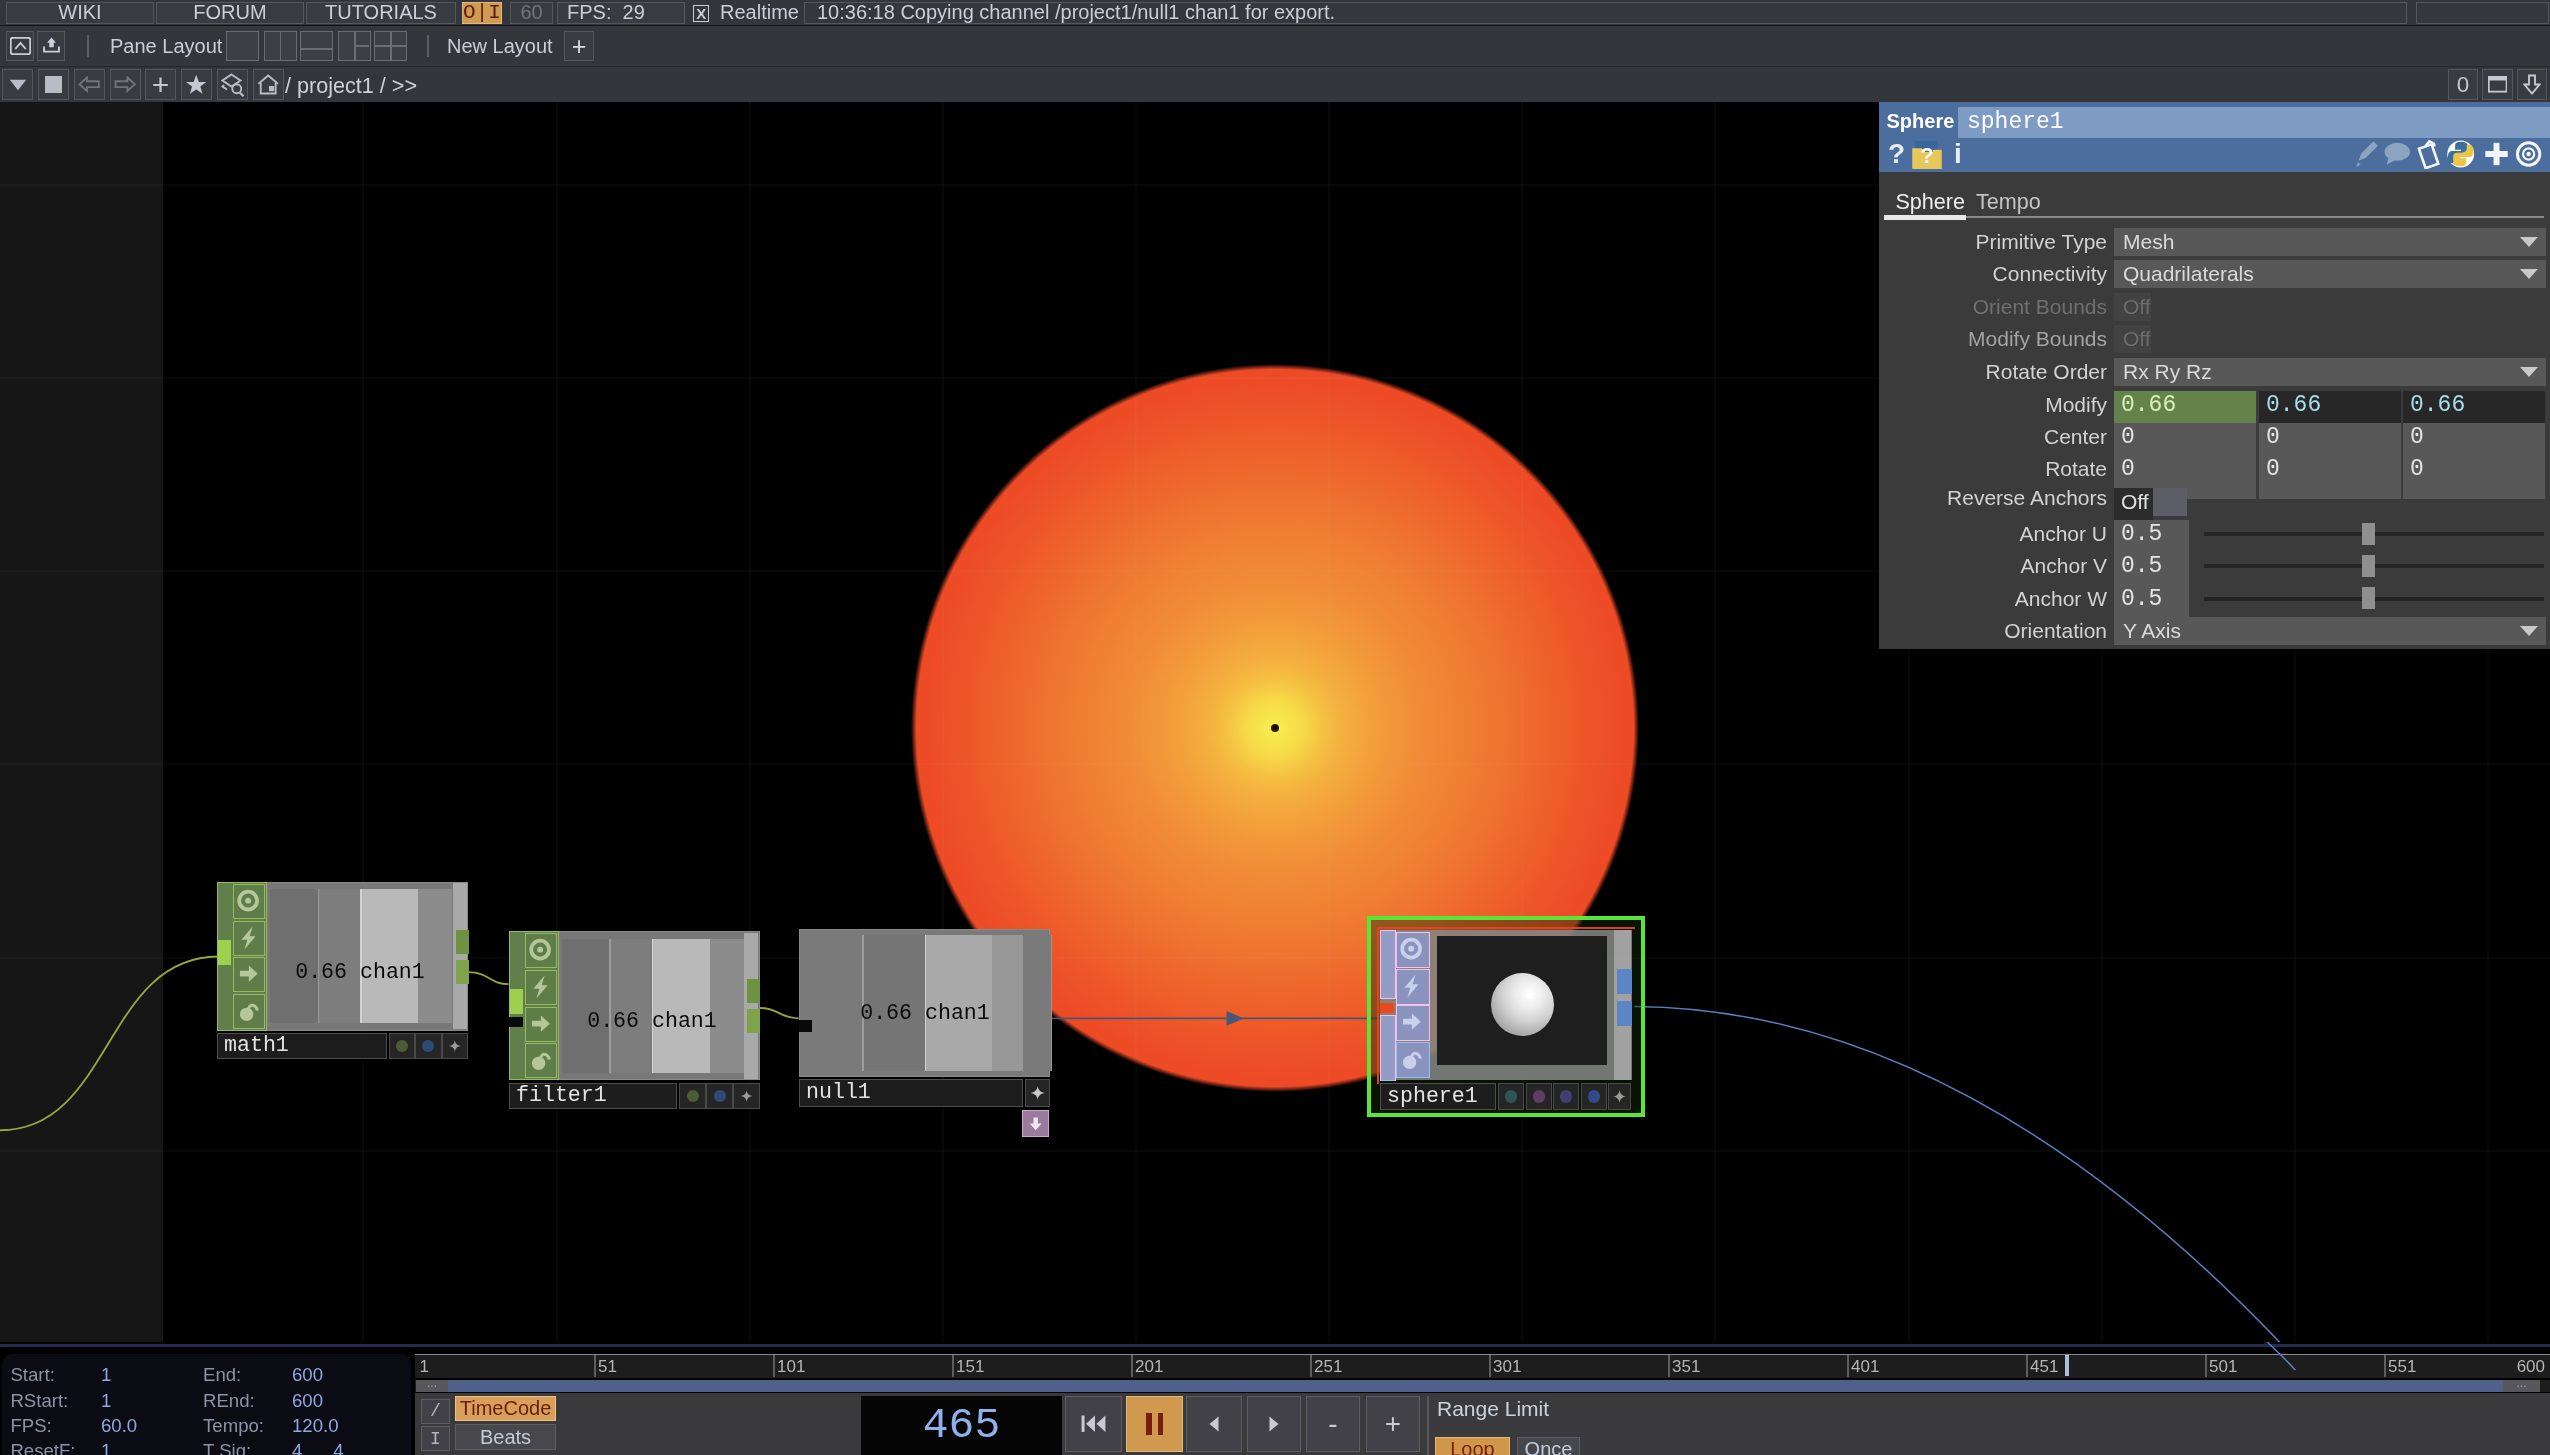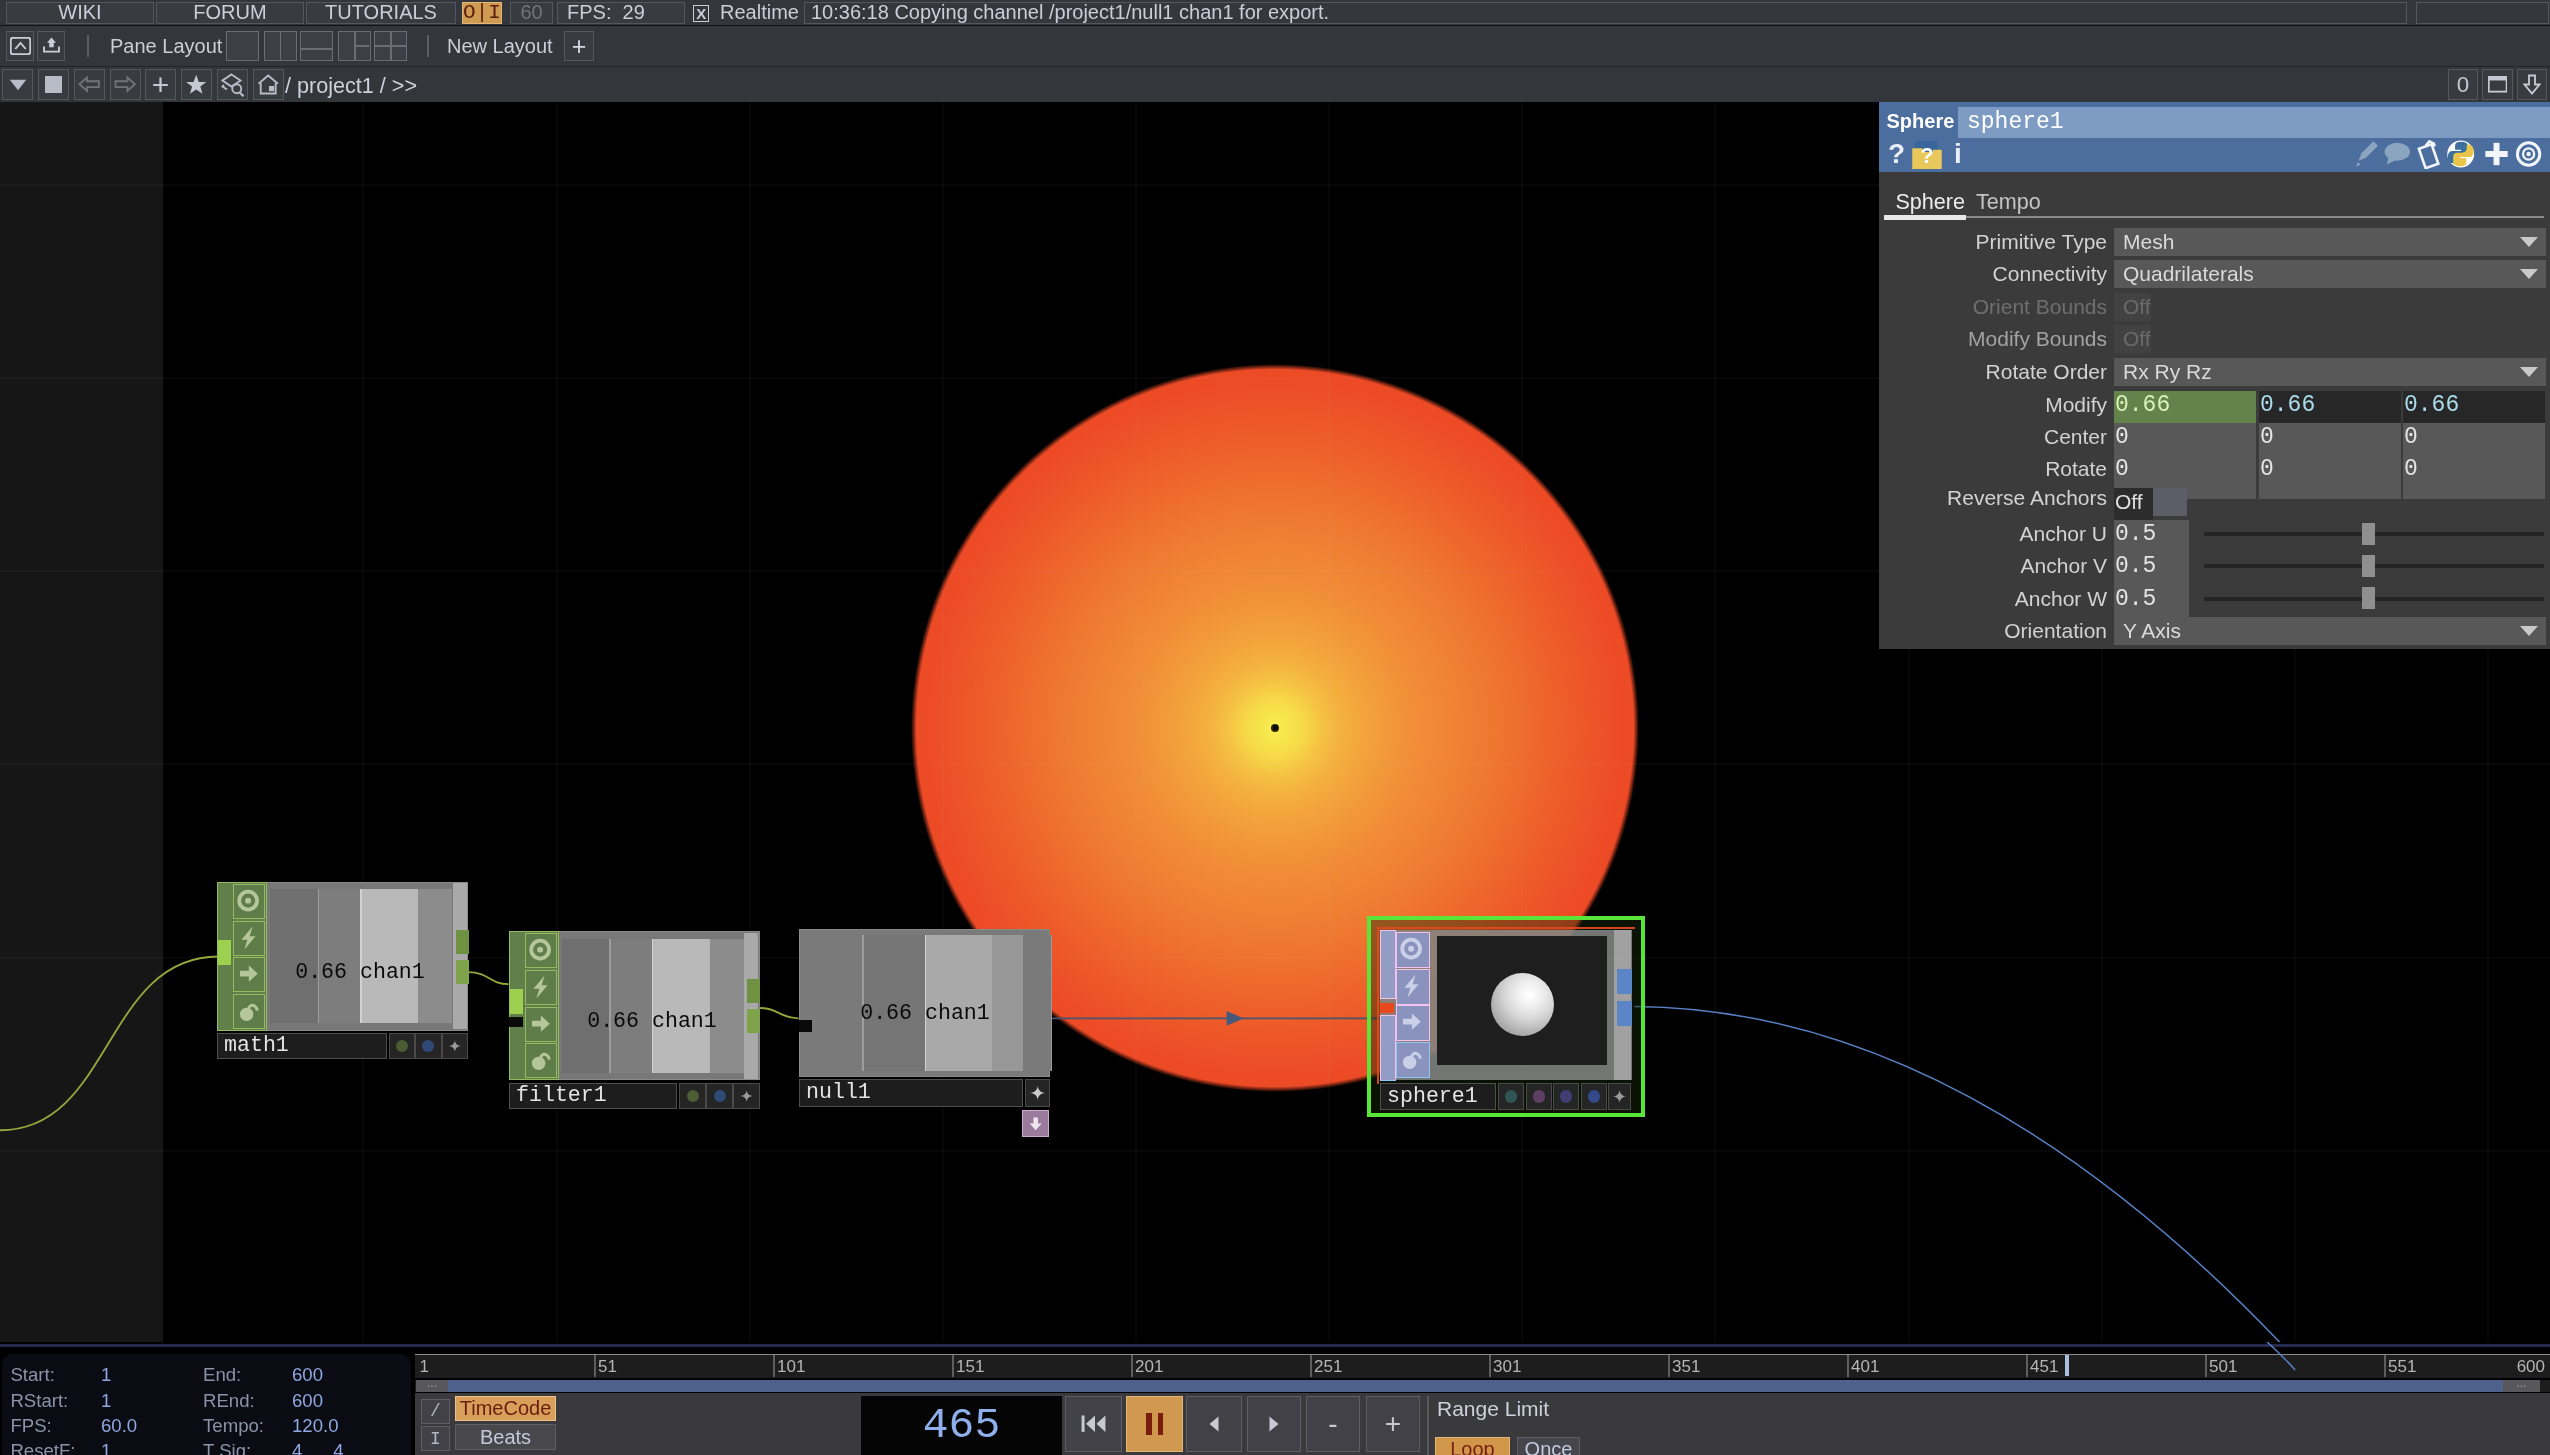--- a/index.html
+++ b/index.html
@@ -12,21 +12,21 @@
   .mbtn{position:absolute;background:#383c41;border:1.5px solid #54585e;box-sizing:border-box;
         display:flex;align-items:center;justify-content:center;font-size:20px;color:#c9ced8;}
   .sep{position:absolute;width:1.5px;background:#5a5e64;}
   
   .plabel{position:absolute;right:443px;height:28px;line-height:28px;font-size:21px;color:#d2d2d2;white-space:nowrap;}
   .pfield{position:absolute;background:#585858;box-sizing:border-box;height:28px;line-height:28px;
           font-size:21px;color:#dadada;padding-left:9px;white-space:nowrap;}
   .caret{position:absolute;width:0;height:0;border-left:9.7px solid transparent;border-right:9.7px solid transparent;
          border-top:10.4px solid #c9c9c9;}
   .nfield{position:absolute;background:#272727;box-sizing:border-box;height:44px;line-height:28px;
-          font-family:"Liberation Mono",monospace;font-size:23px;color:#a9dcec;padding-left:1px;}
+          font-family:"Liberation Mono",monospace;font-size:23px;color:#a9dcec;padding-left:7px;}
   
   .nodename{position:absolute;background:#1d1d1d;border:1.5px solid #4e4e4e;box-sizing:border-box;
             color:#e4e4e4;font-family:"Liberation Mono",monospace;font-size:21.6px;line-height:23px;padding-left:6px;}
   .dotcell{border:1.5px solid #4a4a4a;box-sizing:border-box;background:#252525;display:flex;align-items:center;justify-content:center;}
   
   .tbtn{position:absolute;background:#414147;border:1.5px solid #5d5d63;box-sizing:border-box;
         display:flex;align-items:center;justify-content:center;color:#c9c9d3;}
 </style>
 </head>
 <body>
@@ -35,21 +35,21 @@
   <div class="abs mbar" style="left:0;top:0;width:2550px;height:26px;border-bottom:1.5px solid #111215;box-sizing:border-box;"></div>
   <div class="mbtn" style="left:6px;top:2.2px;width:148px;height:21.6px;">WIKI</div>
   <div class="mbtn" style="left:156px;top:2.2px;width:148px;height:21.6px;">FORUM</div>
   <div class="mbtn" style="left:306px;top:2.2px;width:150px;height:21.6px;">TUTORIALS</div>
   <div class="mbtn mono" style="left:462px;top:2.2px;width:40px;height:21.6px;background:#cf9a52;border-color:#e3b877;color:#5a1a0c;font-size:21px;">O|I</div>
   <div class="mbtn" style="left:510px;top:2.2px;width:43px;height:21.6px;color:#70757c;">60</div>
   <div class="mbtn" style="left:557px;top:2.2px;width:128px;height:21.6px;justify-content:flex-start;padding-left:9px;">FPS:&nbsp;&nbsp;29</div>
   <div class="abs" style="left:693px;top:5.2px;width:16.4px;height:16.4px;border:1.5px solid #c8cdd6;box-sizing:border-box;
        display:flex;align-items:center;justify-content:center;font-size:15px;font-weight:bold;color:#c8cdd6;">X</div>
   <div class="abs" style="left:720px;top:2.2px;height:21.6px;line-height:21.6px;font-size:20px;color:#c9ced8;">Realtime</div>
-  <div class="mbtn" style="left:804px;top:2.2px;width:1603px;height:21.6px;justify-content:flex-start;padding-left:6px;background:#34373b;">10:36:18 Copying channel /project1/null1 chan1 for export.</div>
+  <div class="mbtn" style="left:804px;top:2.2px;width:1603px;height:21.6px;justify-content:flex-start;padding-left:12px;background:#34373b;">10:36:18 Copying channel /project1/null1 chan1 for export.</div>
   <div class="mbtn" style="left:2416px;top:2.2px;width:133px;height:21.6px;background:#34373b;"></div>
 
   <div class="abs mbar" style="left:0;top:26px;width:2550px;height:40px;"></div>
   <div class="mbtn" style="left:6px;top:31px;width:28px;height:30px;">
     <svg width="21" height="18" viewBox="0 0 28 24">
         <rect x="1" y="1" width="26" height="22" rx="3" fill="none" stroke="#c9ced8" stroke-width="2.5"></rect>
         <path d="M7 16 L14 8 L21 16" fill="none" stroke="#c9ced8" stroke-width="2.5"></path>
       </svg>
   </div>
   <div class="mbtn" style="left:37px;top:31px;width:28px;height:30px;">

